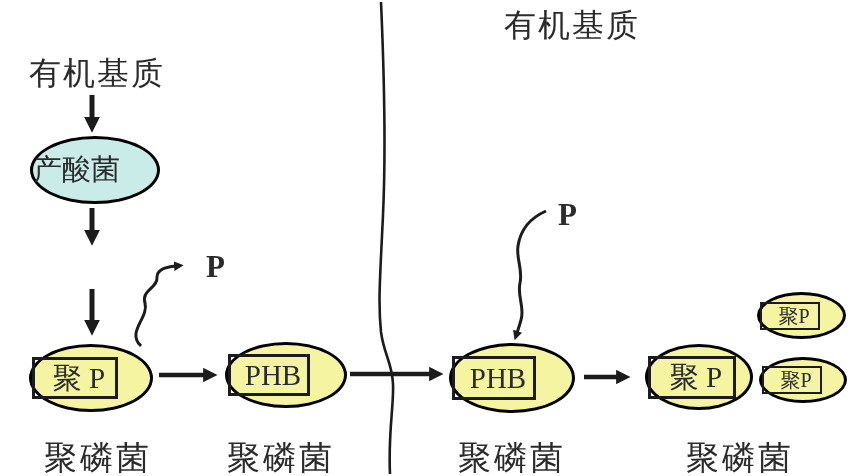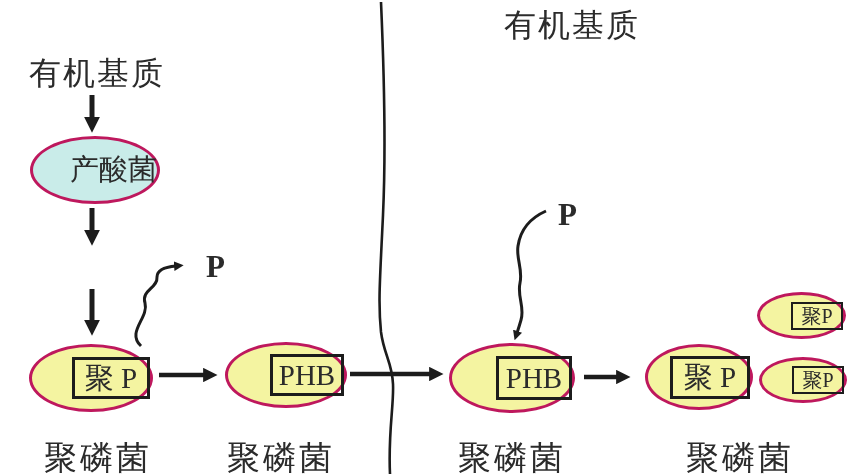--- a/index.html
+++ b/index.html
@@ -11,31 +11,32 @@
     color:#2b2b2b;
     overflow:hidden;
   }
   svg.layer{position:absolute;left:0;top:0;z-index:1;}
   .txt{position:absolute;z-index:2;white-space:nowrap;}
   .title{font-size:32px;letter-spacing:2px;}
   .cn{font-size:32px;}
   .plabel{font-size:31px;font-weight:bold;}
   .cell{
     position:absolute;z-index:2;
-    border:3px solid #be185d;border-radius:50%;
+    border:3px solid #000000;border-radius:50%;
     background:#f4f4a1;
-    display:flex;align-items:center;justify-content:flex-end;
+    display:flex;align-items:center;justify-content:flex-start;
   }
   .cell.cyan{background:#c9ece9;}
   .innerbox{
     border:3px solid #1c1c1c;
     display:flex;align-items:center;justify-content:center;
     font-size:29px;
     background:transparent;
     line-height:1;
+    padding-left:8px;
   }
   .innerbox.small{font-size:20px;border-width:2px;}
   .celltext{font-size:29px;}
   .label{position:absolute;z-index:2;font-size:33px;letter-spacing:3px;text-align:center;margin-top:8px;}
 </style>
 </head>
 <body>
 
 <div class="canvas">
 

